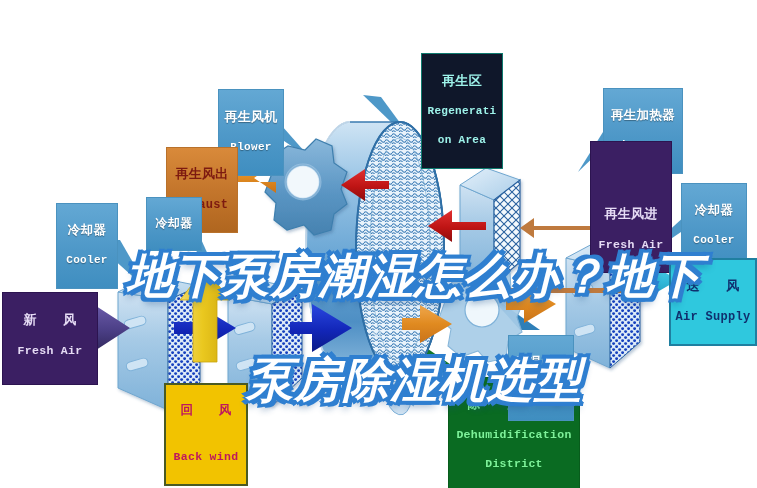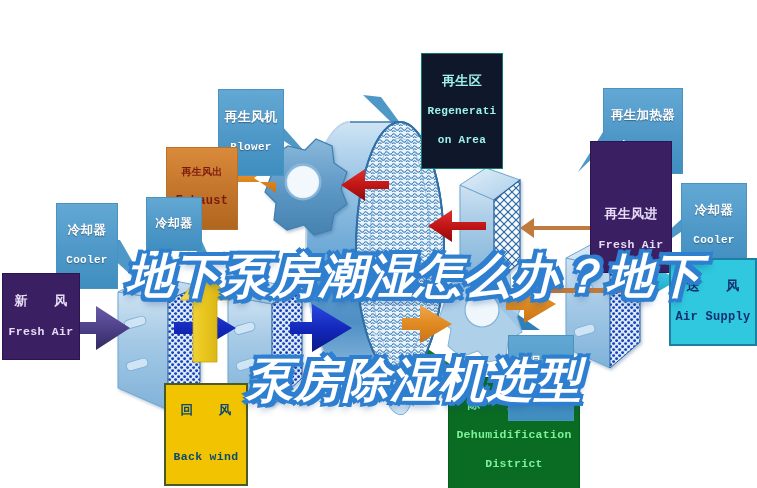--- a/index.html
+++ b/index.html
@@ -56,21 +56,21 @@
   }
   
   .lbl-purple{
     background:#3b1f63;
     color:#e6dcf5;
     border:1px solid #2c1450;
   }
   
   .lbl-yellow{
     background:#f2c300;
-    color:#0c4a6e;
+    color:#be185d;
     border:2px solid #4a5a23;
   }
   
   .lbl-green{
     background:#0a6b22;
     color:#7ef29a;
     border:1px solid #085c1c;
   }
   
   .lbl-cyan{
@@ -322,21 +322,21 @@
     </g>
   </svg>
 
 
   <div class="lbl lbl-blue" style="left:218px;top:89px;width:66px;padding:3px 2px 4px;">
     <span class="cn" style="font-size:13px;">再生风机</span>
     <span class="en" style="font-size:11px;">Blower</span>
   </div>
 
   <div class="lbl lbl-orange" style="left:166px;top:147px;width:72px;padding:2px 2px 3px;">
-    <span class="cn" style="font-size:10px;">再生风出</span>
+    <span class="cn" style="font-size:13px;">再生风出</span>
     <span class="en" style="font-size:12px;">Exhaust</span>
   </div>
 
   <div class="lbl lbl-teal" style="left:421px;top:53px;width:82px;padding:3px 2px 4px;">
     <span class="cn" style="font-size:13px;">再生区</span>
     <span class="en" style="font-size:11px;">Regenerati</span>
     <span class="en" style="font-size:11px;">on Area</span>
   </div>
 
   <div class="lbl lbl-blue" style="left:603px;top:88px;width:80px;padding:3px 2px 4px;">
@@ -356,21 +356,21 @@
 
   <div class="lbl lbl-blue" style="left:56px;top:203px;width:62px;padding:3px 2px 4px;">
     <span class="cn" style="font-size:12.5px;">冷却器</span>
     <span class="en" style="font-size:11px;">Cooler</span>
   </div>
 
   <div class="lbl lbl-blue" style="left:146px;top:197px;width:56px;padding:2px 2px 3px;">
     <span class="cn" style="font-size:12px;">冷却器</span>
   </div>
 
-  <div class="lbl lbl-purple" style="left:2px;top:273px;width:78px;padding:3px 2px 4px;">
+  <div class="lbl lbl-purple" style="left:2px;top:292px;width:96px;padding:3px 2px 10px;">
     <span class="cn" style="font-size:13px;">新　　风</span>
     <span class="en" style="font-size:11.5px;">Fresh Air</span>
   </div>
 
   <div class="lbl lbl-yellow" style="left:164px;top:383px;width:84px;padding:2px 2px 3px;">
     <span class="cn" style="font-size:12.5px;">回　　风</span>
     <span class="en" style="font-size:11.5px;margin-top:16px;">Back wind</span>
   </div>
 
   <div class="lbl lbl-green" style="left:448px;top:377px;width:132px;padding:2px 3px 4px;">

